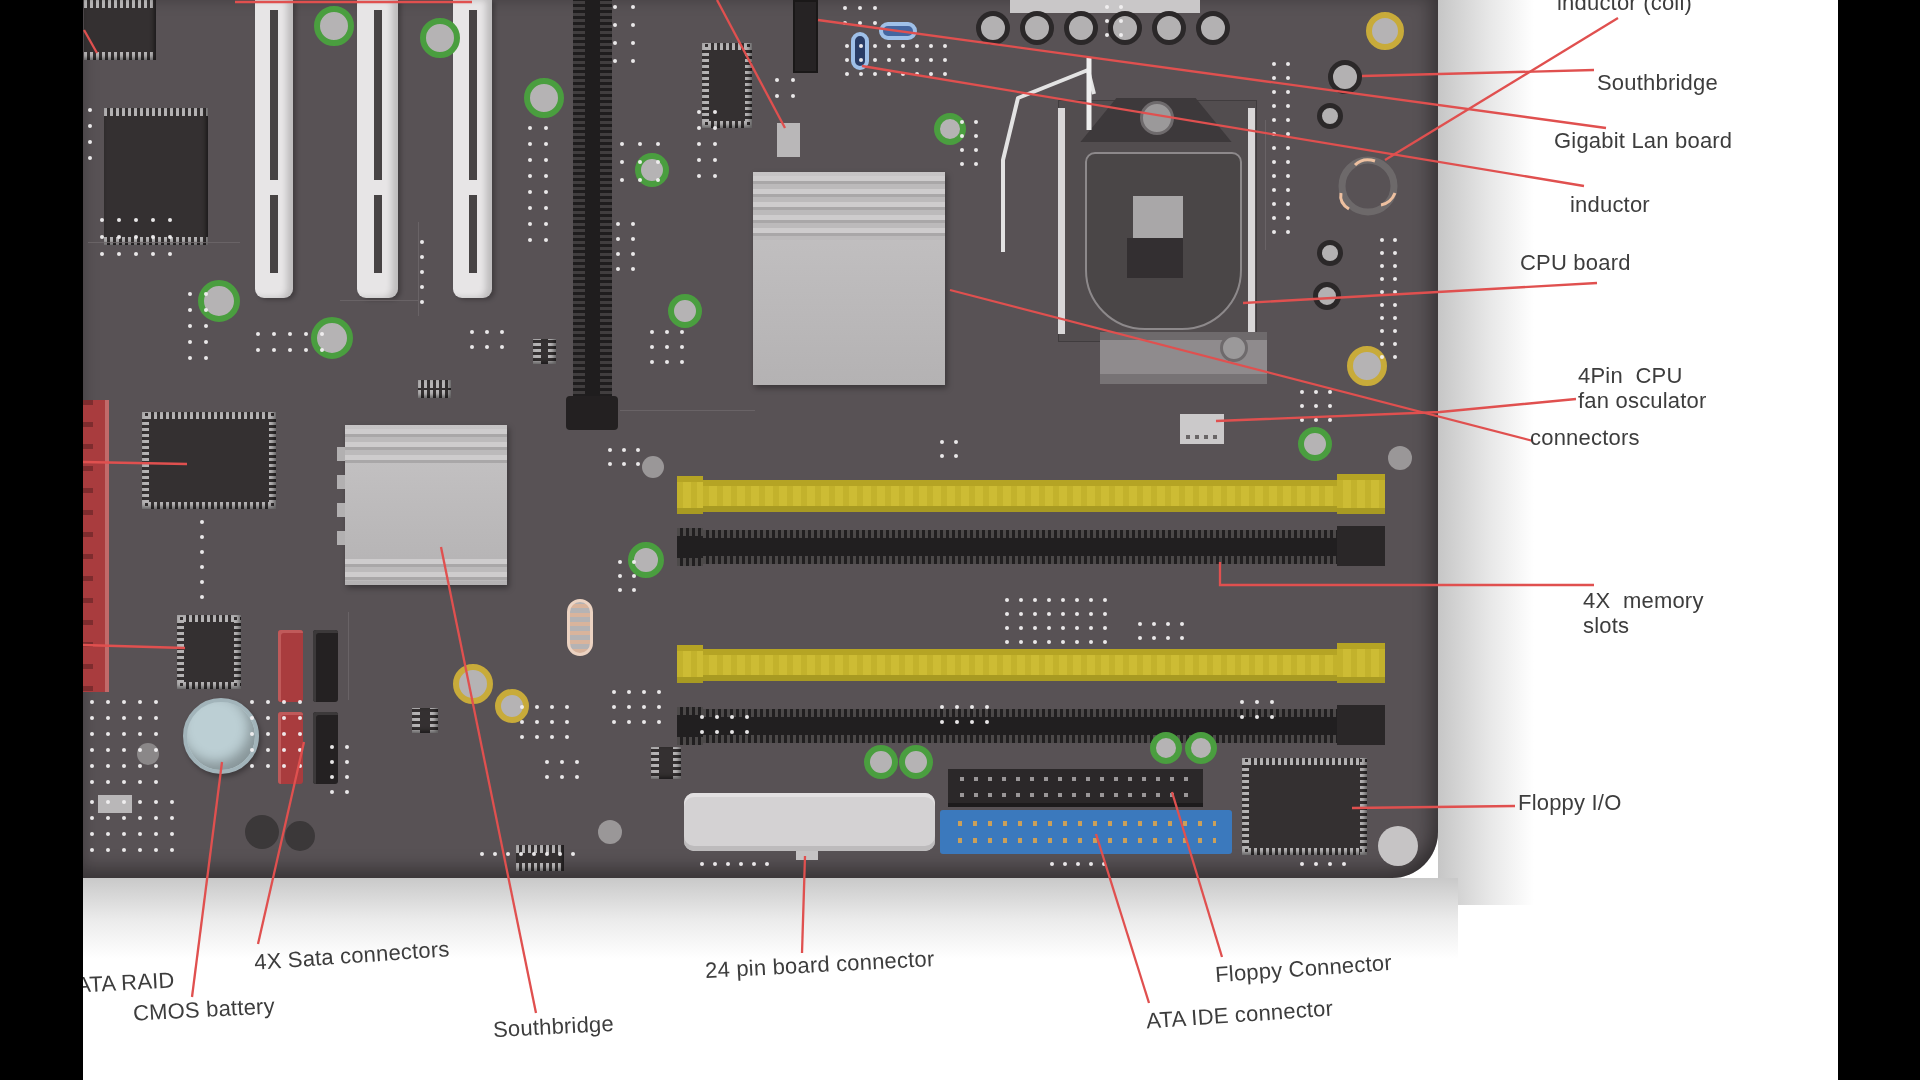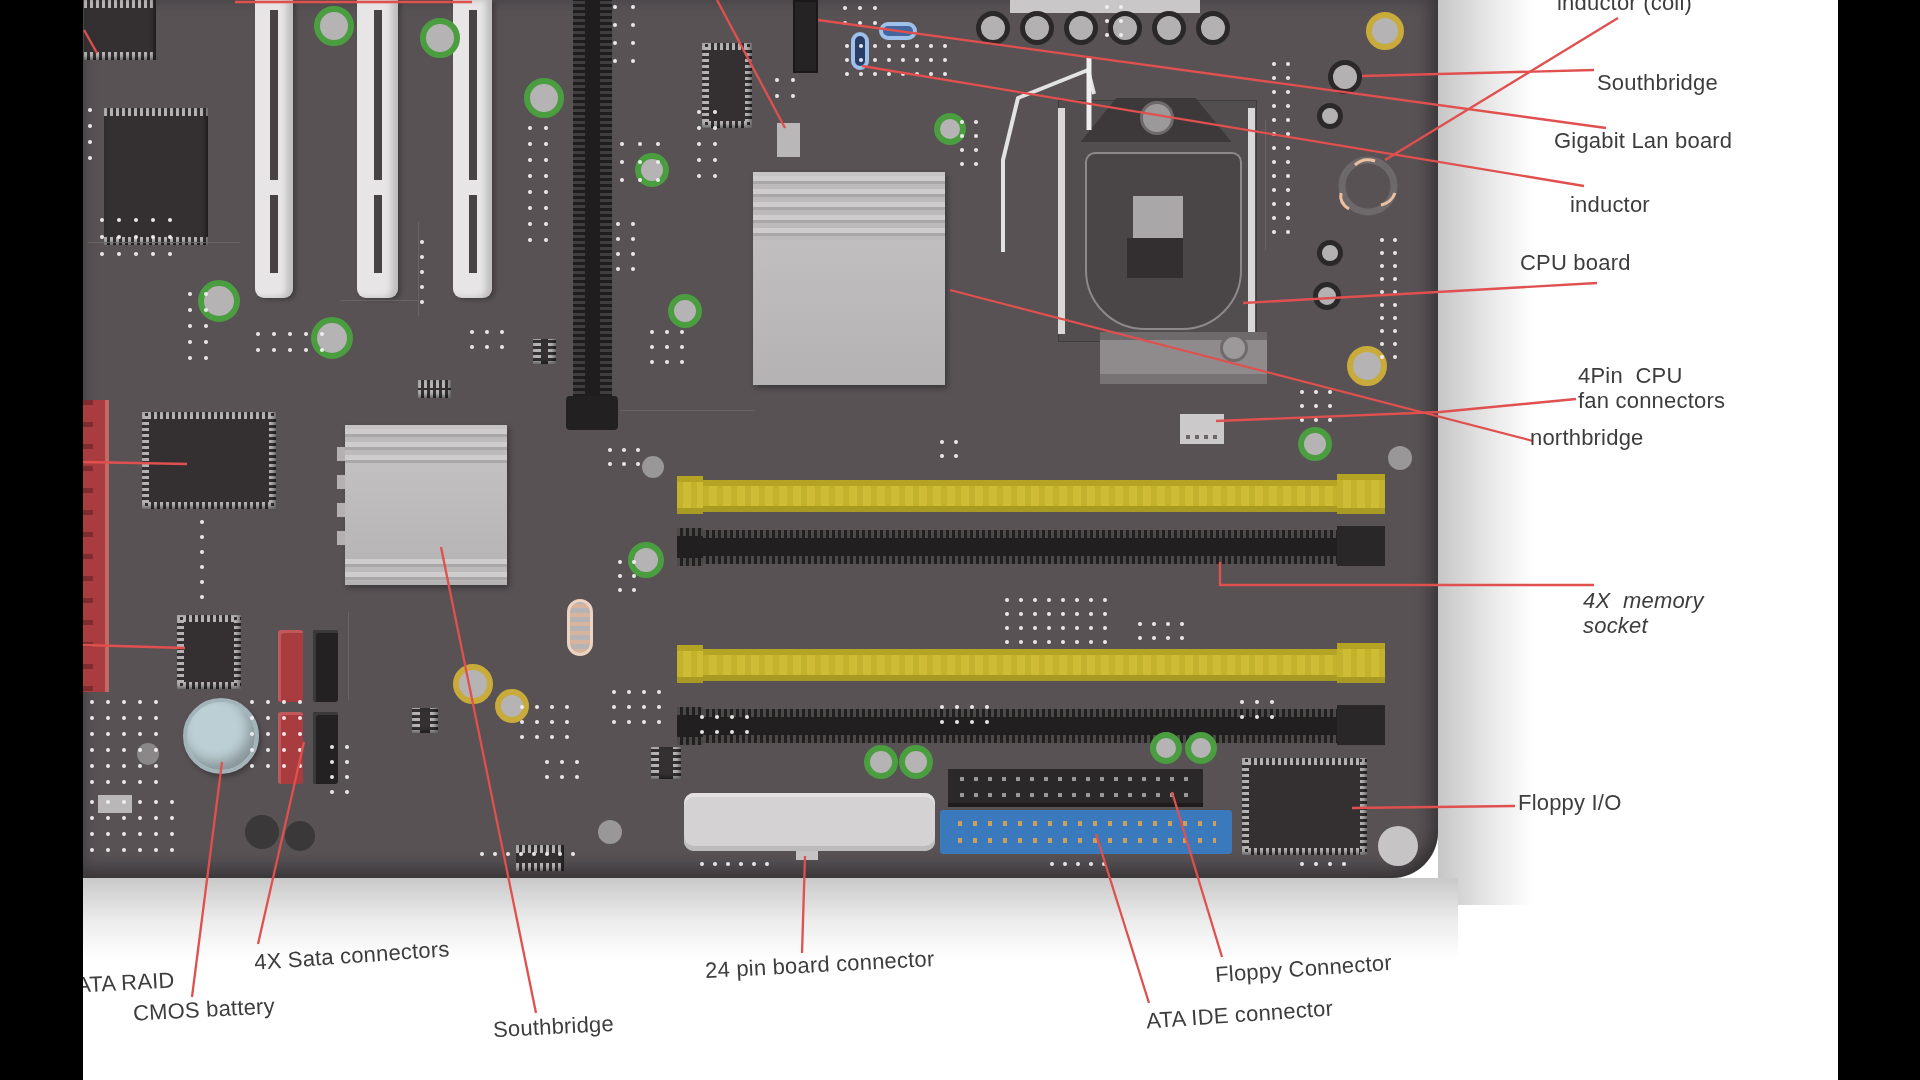--- a/index.html
+++ b/index.html
@@ -206,28 +206,28 @@
         <div>Gigabit Lan board</div>
       </div>
       <div class="label" style="left: 1570px; top: 192px; color: rgb(61, 61, 61);">
         <div>inductor</div>
       </div>
       <div class="label" style="left: 1520px; top: 250px; color: rgb(61, 61, 61);">
         <div>CPU board</div>
       </div>
       <div class="label" style="left: 1578px; top: 363px; color: rgb(61, 61, 61);">
         <div>4Pin  CPU</div>
-        <div>fan connectors</div>
+        <div>fan osculator</div>
       </div>
       <div class="label" style="left: 1530px; top: 425px; color: rgb(61, 61, 61);">
-        <div>northbridge</div>
-      </div>
-      <div class="label" style="left: 1583px; top: 588px; color: rgb(61, 61, 61); font-style: italic;">
+        <div>connectors</div>
+      </div>
+      <div class="label" style="left: 1583px; top: 588px; color: rgb(61, 61, 61);">
         <div>4X  memory</div>
-        <div>socket</div>
+        <div>slots</div>
       </div>
       <div class="label" style="left: 1518px; top: 790px; color: rgb(61, 61, 61);">
         <div>Floppy I/O</div>
       </div>
       <div class="label" style="left: 1215px; top: 956px; color: rgb(61, 61, 61); transform: rotate(-4deg);">
         <div>Floppy Connector</div>
       </div>
       <div class="label" style="left: 1146px; top: 1002px; color: rgb(61, 61, 61); transform: rotate(-4deg);">
         <div>ATA IDE connector</div>
       </div>

